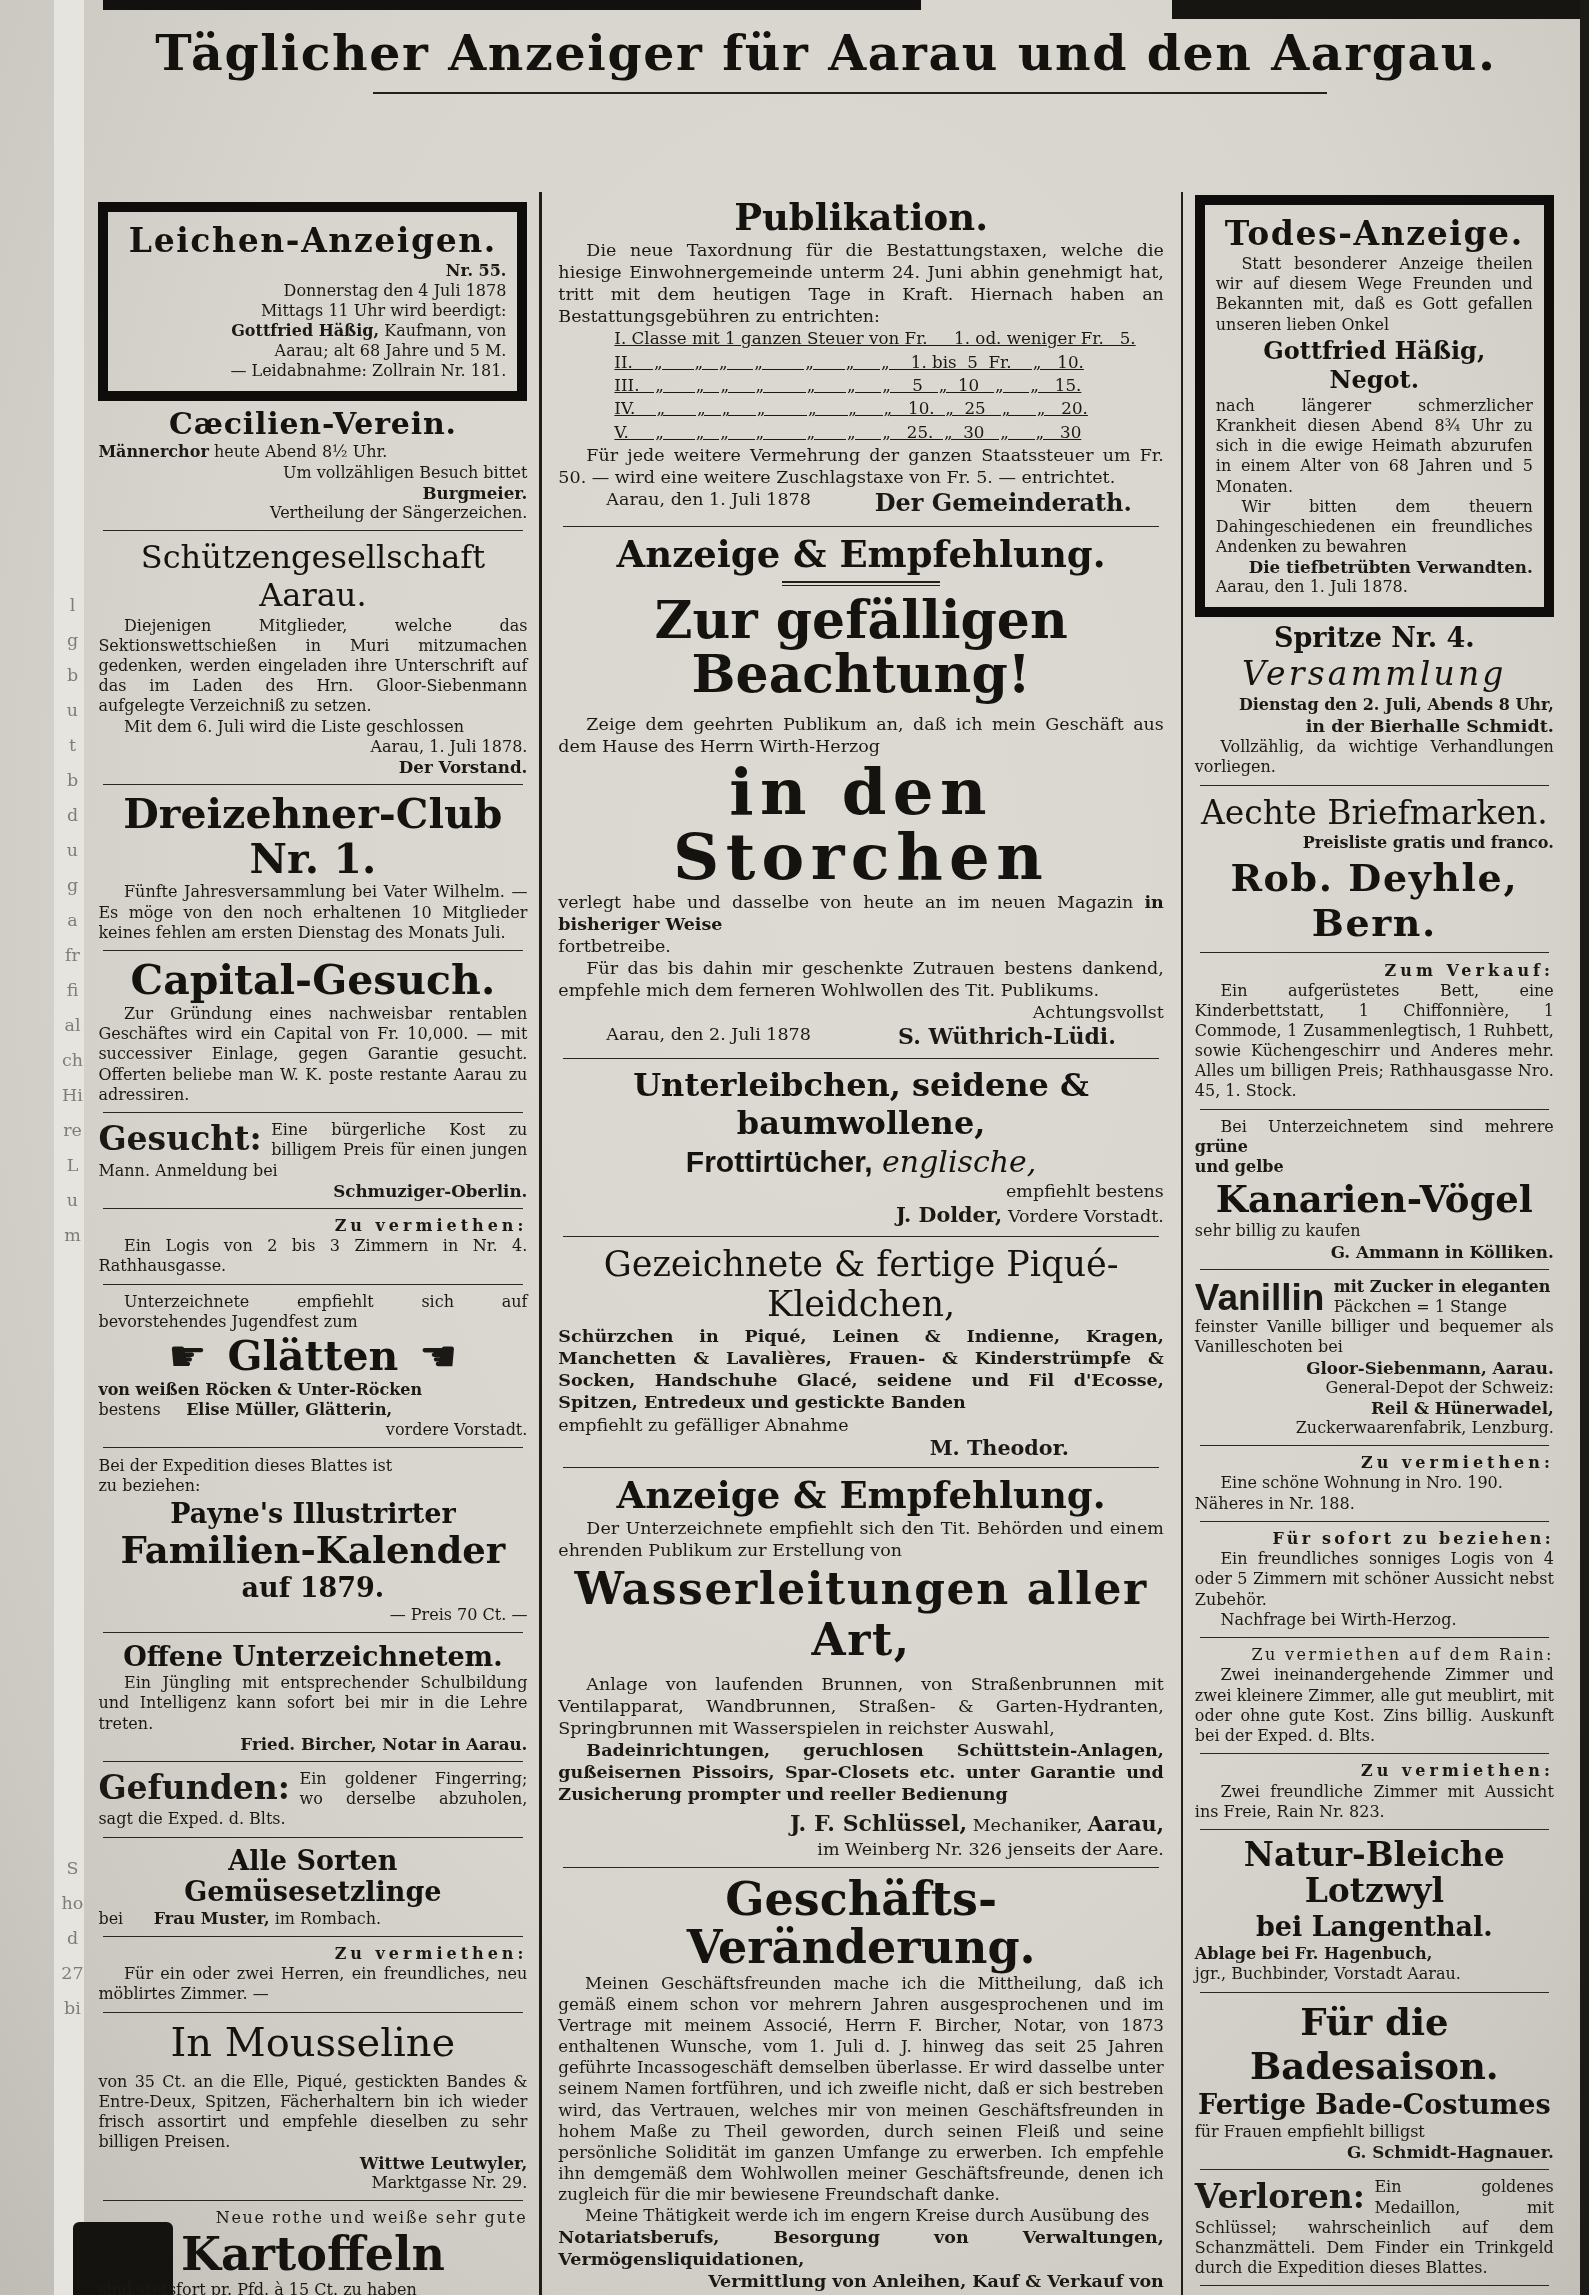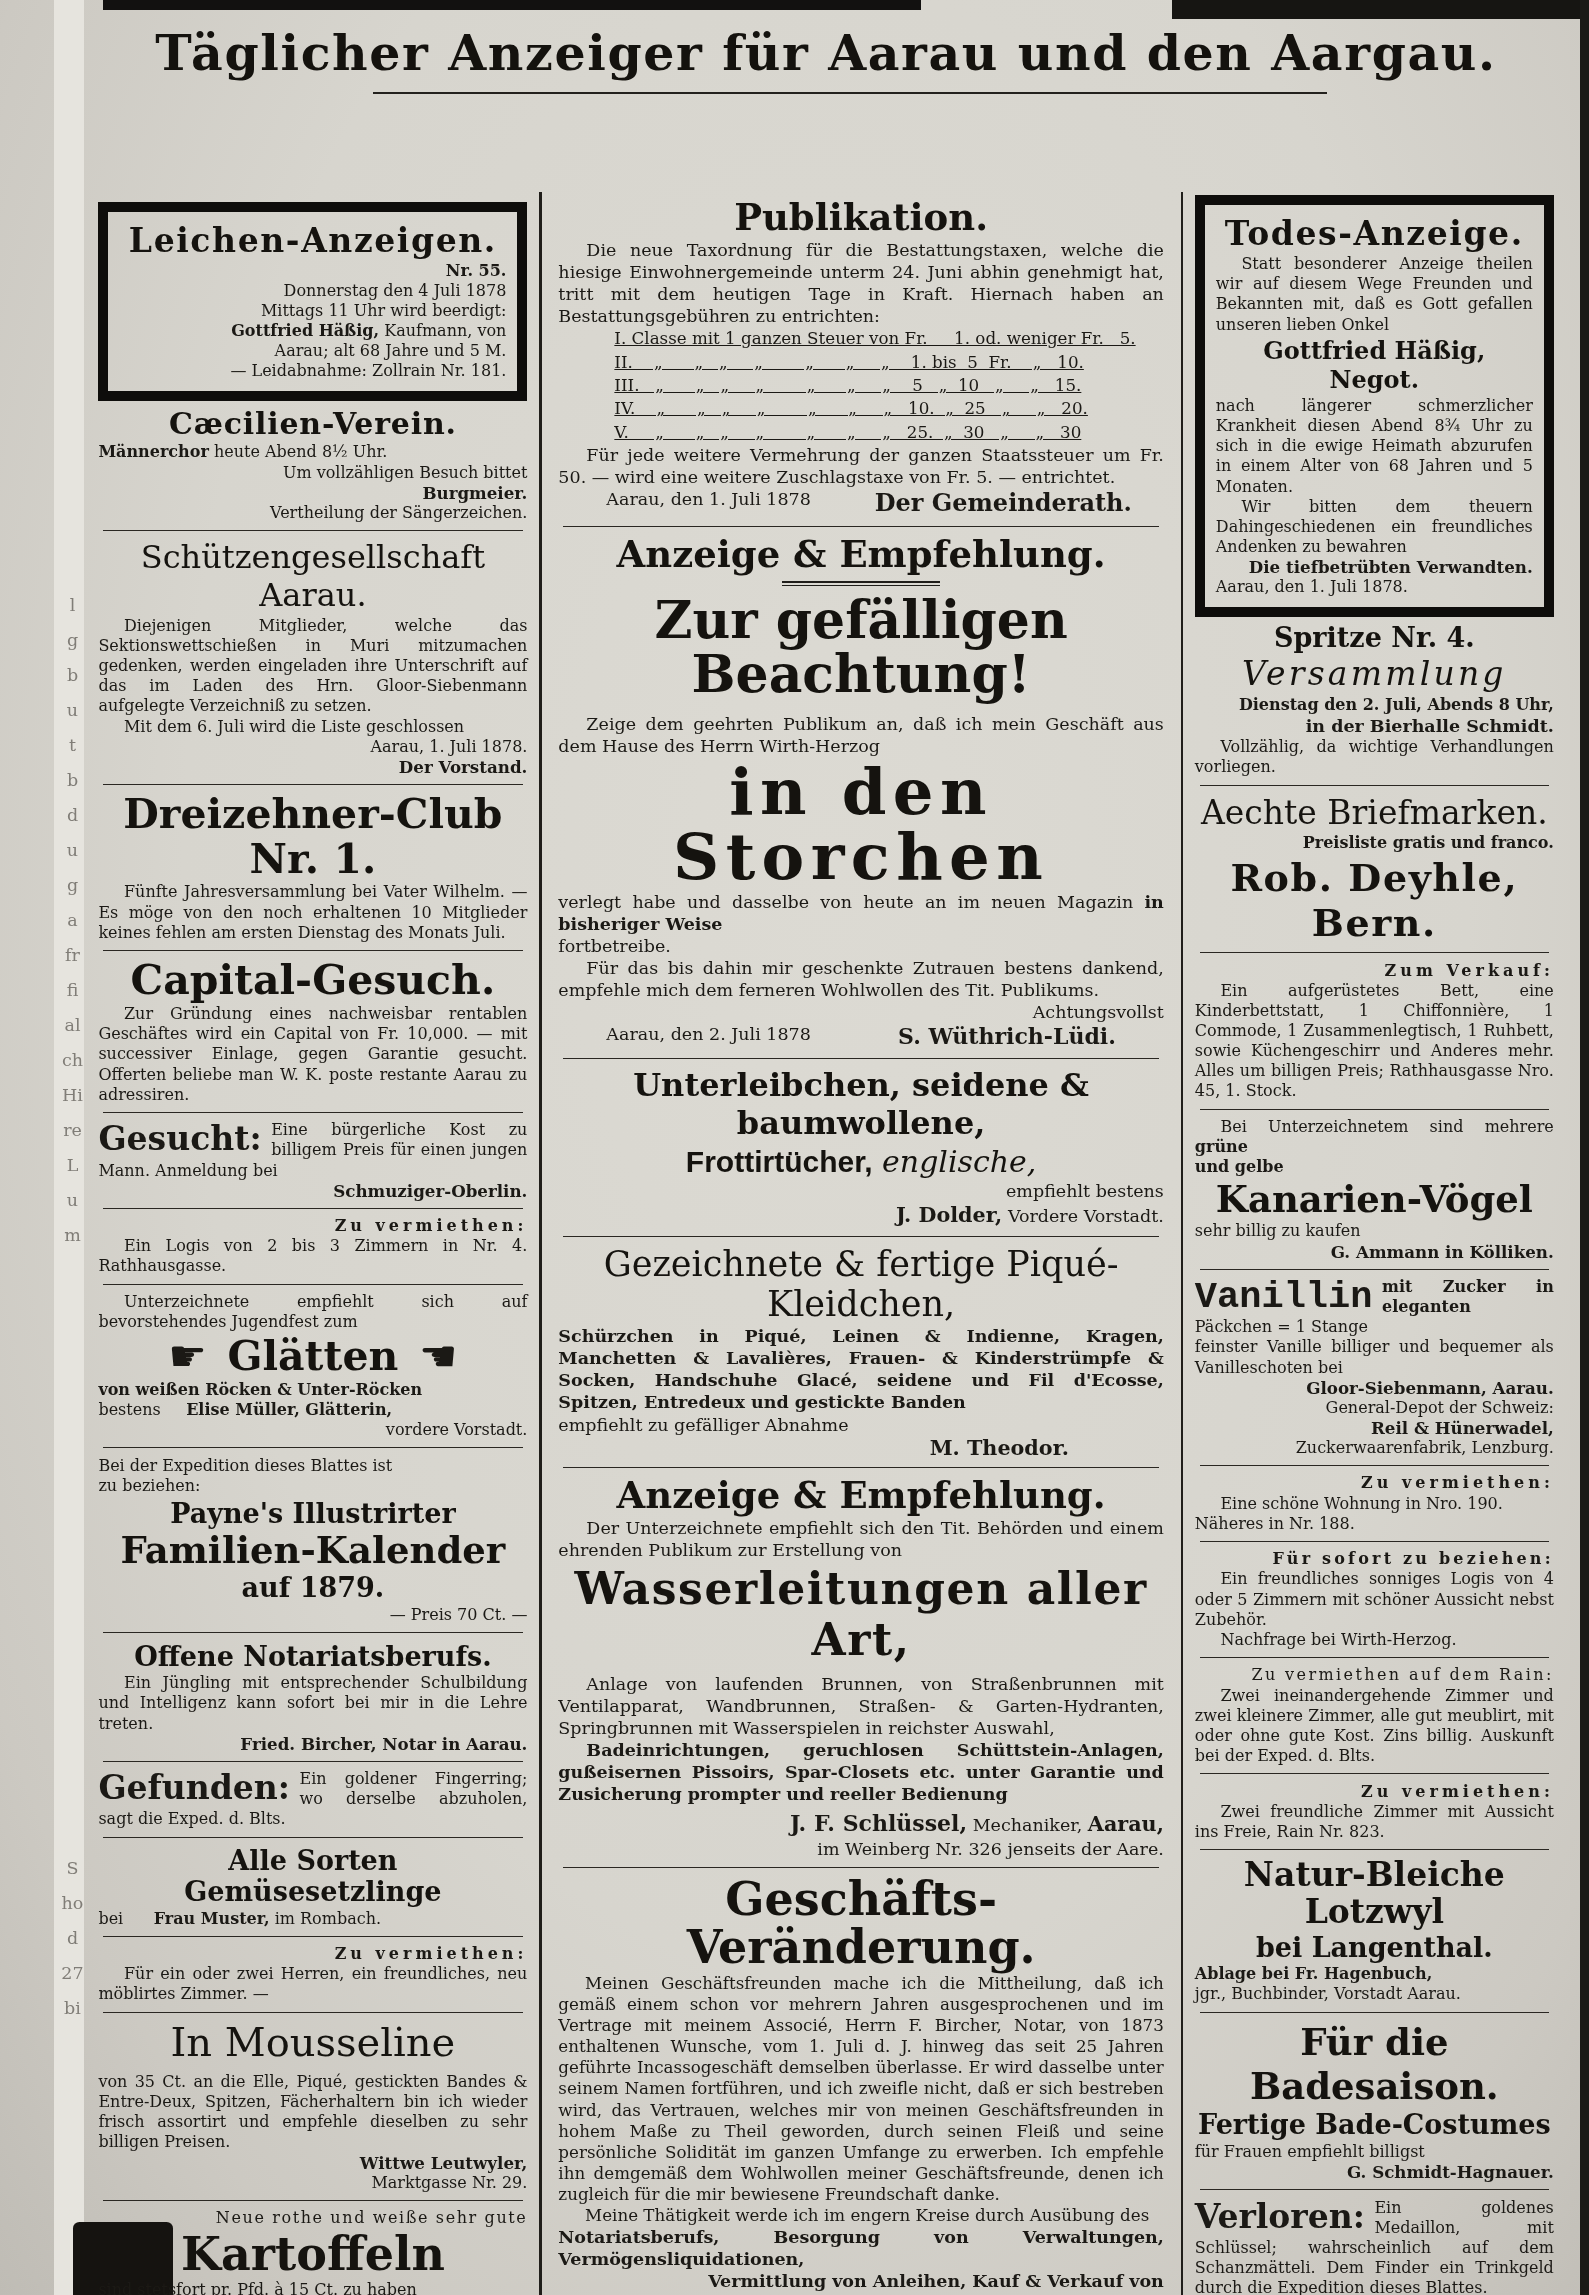--- a/index.html
+++ b/index.html
@@ -44,21 +44,21 @@
   
   .h{margin:1.6px 0;text-align:center;font-family:"DejaVu Serif",serif;color:#15130f;}
   .h-box{font-size:33px;font-weight:bold;letter-spacing:1.6px;line-height:1.1;}
   .h-md{font-size:27px;font-weight:bold;line-height:1.15;}
   .h-roman{font-size:30px;font-weight:bold;letter-spacing:0.8px;}
   .h-light{font-size:32px;font-weight:normal;}
   .h-lg{font-size:37px;font-weight:bold;line-height:1.1;}
   .h-xl{font-size:41px;font-weight:bold;line-height:1.08;}
   .h-xxl{font-size:46px;font-weight:bold;line-height:1.05;}
   .floatword{float:left;font-weight:bold;font-size:33px;line-height:.95;margin:3.2px 9.5px 1.6px 0;}
-  .floatword.sans{font-family:Liberation Mono, monospace;font-size:37px;}
+  .floatword.sans{font-family:Liberation Sans, sans-serif;font-size:37px;}
   .trow{white-space:pre;font:16.7px/1.4 "DejaVu Serif",serif;margin-left:56px;text-decoration:underline;}
   .beachtung{font-size:52px;font-weight:bold;line-height:1.05;}
   .storchen{font-family:"DejaVu Serif",serif;font-size:64px;font-weight:bold;letter-spacing:6.4px;line-height:1.02;}
   .wasser{font-size:44px;font-weight:bold;letter-spacing:1.6px;}
   .hand{font-family:"DejaVu Sans",sans-serif;}
   .hand-lg{font-size:43px;vertical-align:middle;line-height:.8;}
   .glaetten-row{display:flex;align-items:center;justify-content:center;gap:20.7px;}
   .mous{font:normal 40px/1.1 "DejaVu Serif",serif;}
   .deyhle{font-size:38px;font-weight:bold;letter-spacing:1.6px;}
   .vers{font-style:italic;font-size:33px;font-weight:normal;letter-spacing:3.2px;}
@@ -175,21 +175,21 @@
         <p class="body">Bei der Expedition dieses Blattes ist</p>
         <p class="body">zu beziehen:</p>
         <div class="h h-md">Payne's Illustrirter</div>
         <div class="h h-lg">Familien-Kalender</div>
         <div class="h h-md">auf 1879.</div>
         <div class="body t-c">— Preis 70 Ct. —</div>
       </section>
       <hr class="rule">
 
       <section class="ad">
-        <div class="h h-md">Offene Notariatsberufs.</div>
+        <div class="h h-md">Offene Unterzeichnetem.</div>
         <p class="body ind">Ein Jüngling mit entsprechender Schulbildung und Intelligenz kann sofort bei mir in die Lehre treten.</p>
         <div class="sig t-c">Fried. Bircher, Notar in Aarau.</div>
       </section>
       <hr class="rule">
 
       <section class="ad">
         <div class="floatword">Gefunden:</div>
         <p class="body">Ein goldener Fingerring; wo derselbe abzuholen, sagt die Exped. d. Blts.</p>
       </section>
       <hr class="rule" style="clear:both">

